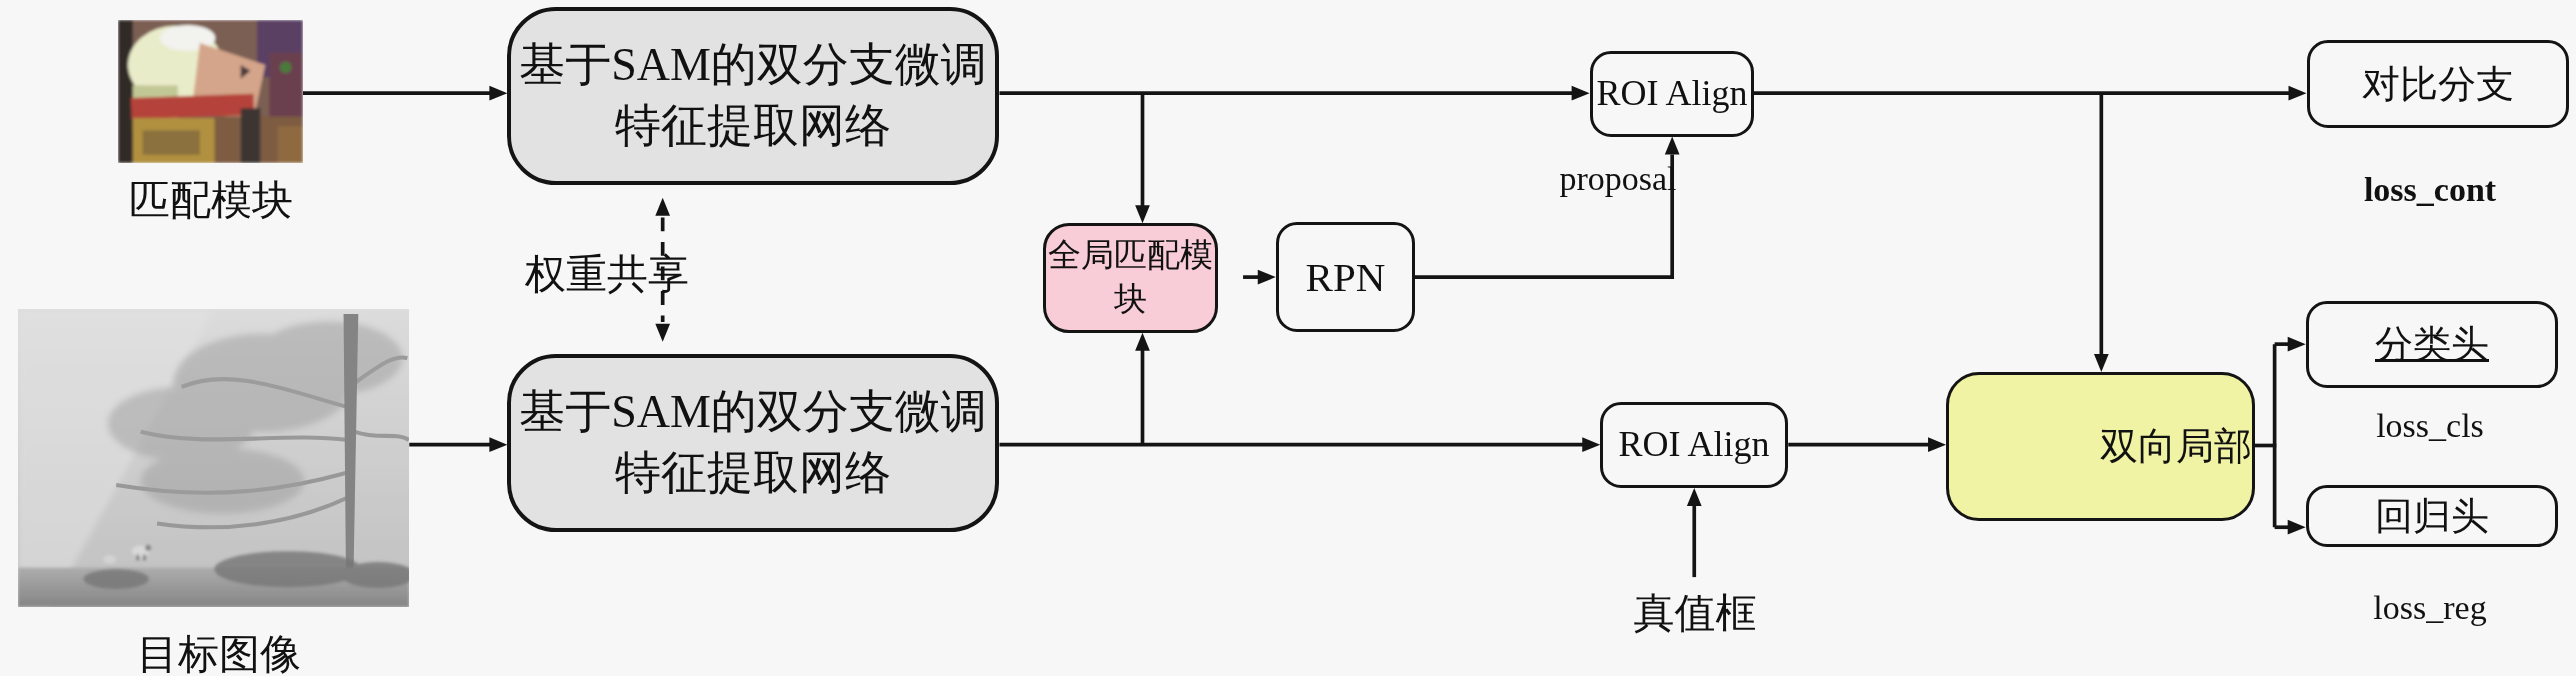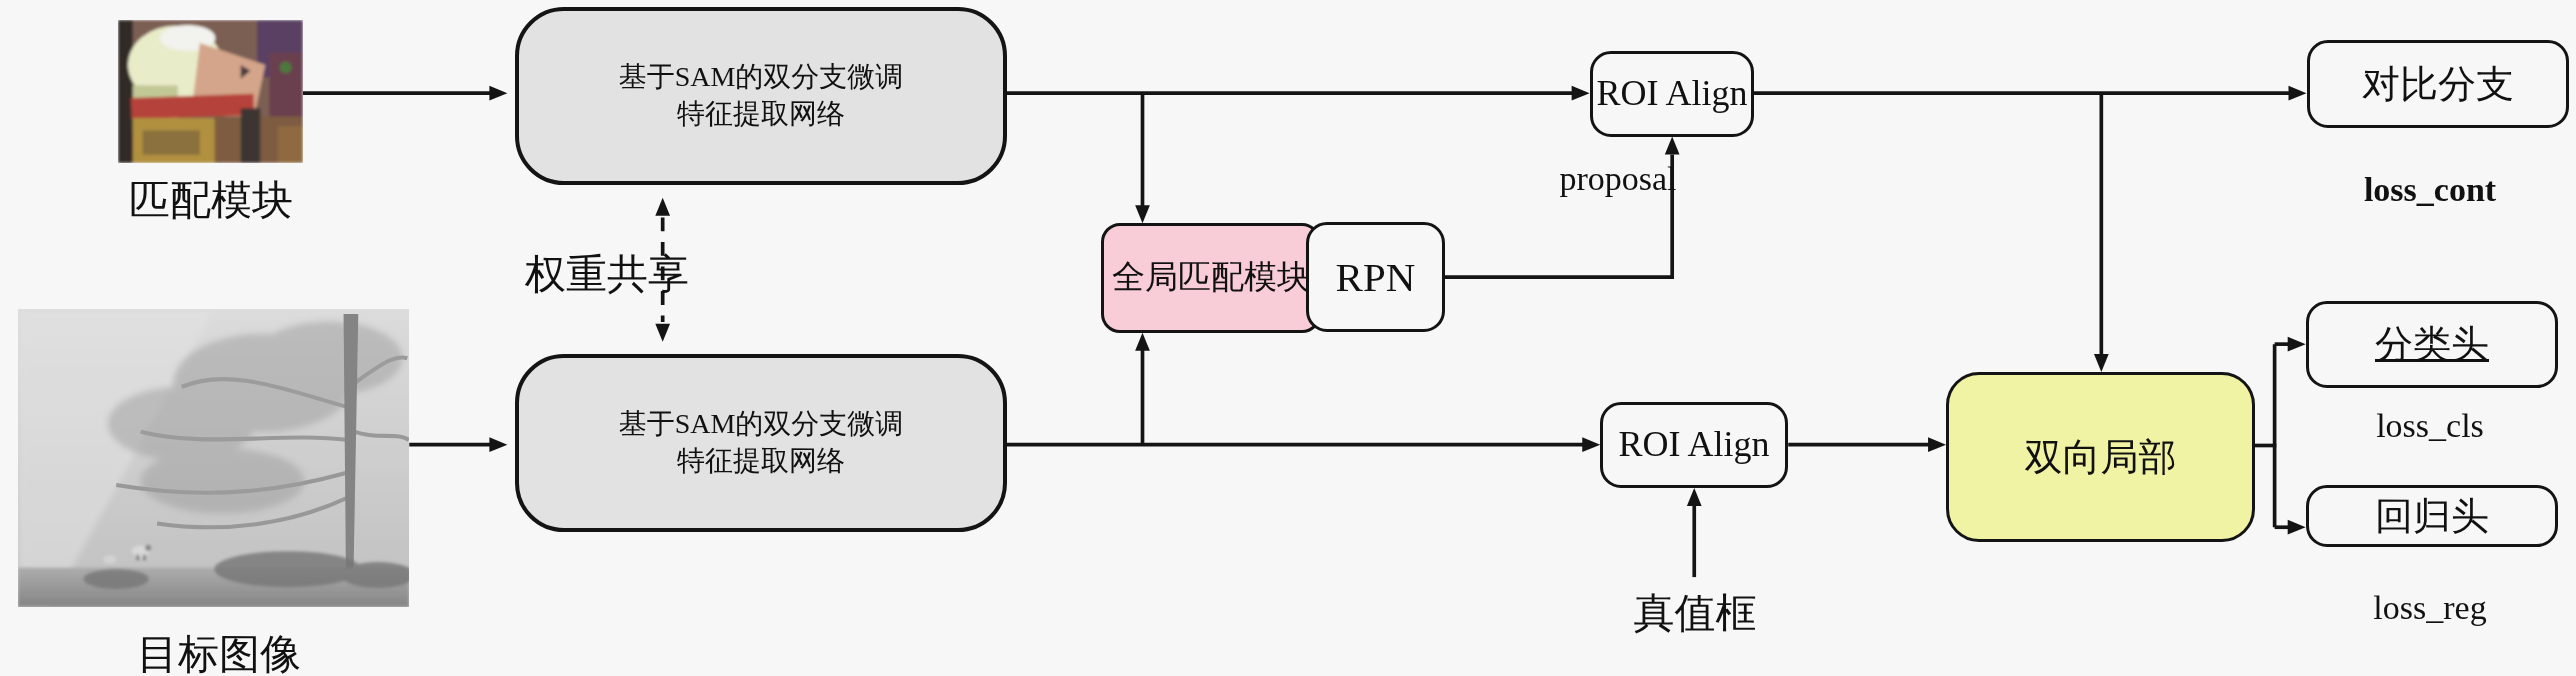--- a/index.html
+++ b/index.html
@@ -5,21 +5,21 @@
   html,body{margin:0;padding:0;background:#f7f7f7;}
   #canvas{position:relative;width:2576px;height:676px;background:var(--page_bg,#f7f7f7);overflow:hidden;
           font-family:"Liberation Serif","DejaVu Serif",serif;color:#111;}
   .edges{position:absolute;left:0;top:0;width:2576px;height:676px;}
   .edge{stroke:var(--line,#111);stroke-width:4.5;fill:none;}
   .edge--dashed{stroke-dasharray:17 13;}
   .arrowhead{fill:var(--line,#111);stroke:none;}
   .box{position:absolute;box-sizing:border-box;border:3.3px solid var(--line,#111);
        display:flex;flex-direction:column;align-items:center;justify-content:center;
        text-align:center;line-height:1.32;}
-  .box--gray{background:var(--box_gray,#e2e2e2);border-width:4.1px;border-radius:49px;font-size:28px;margin-left:8px;}
+  .box--gray{background:var(--box_gray,#e2e2e2);border-width:4.1px;border-radius:49px;font-size:46px;}
   .box--pink{background:var(--box_pink,#f9cdd7);border-radius:26px;font-size:33px;}
   .box--yellow{background:var(--box_yellow,#f1f3a4);border-radius:33px;font-size:38px;}
   .box--plain{background:var(--box_plain,#f7f7f7);border-radius:21px;font-size:38px;}
   .box--latin{font-size:41px;}
   .lbl{position:absolute;transform:translateX(-50%);white-space:nowrap;font-size:41px;}
   .lbl--latin{font-size:34px;}
   .photo{position:absolute;line-height:0;}
   .photo svg{display:block;}
 </style>
 </head>
@@ -162,37 +162,37 @@
   <div class="box box--gray" style="left:507px;top:6.5px;width:492px;height:178px;">
     <span>基于SAM的双分支微调</span>
     <span>特征提取网络</span>
   </div>
   <div class="box box--gray" style="left:507px;top:354px;width:492px;height:178px;">
     <span>基于SAM的双分支微调</span>
     <span>特征提取网络</span>
   </div>
   <div class="lbl" style="left:566px;top:247px;margin-left:41px;">权重共享</div>
 
-  <div class="box box--pink" style="left:1101px;top:223px;width:220px;height:110px;border-radius:19px;">
+  <div class="box box--pink" style="left:1043px;top:223px;width:175px;height:110px;">
     <span>全局匹配模块</span>
   </div>
-  <div class="box box--plain box--latin" style="left:1276px;top:222px;width:139px;height:110px;margin-left:30px;">
+  <div class="box box--plain box--latin" style="left:1276px;top:222px;width:139px;height:110px;">
     <span>RPN</span>
   </div>
   <div class="lbl lbl--latin" style="left:1618px;top:160px;">proposal</div>
 
   <div class="box box--plain" style="left:1590px;top:51px;width:164px;height:86px;font-size:36px;">
     <span>ROI Align</span>
   </div>
   <div class="box box--plain" style="left:1600px;top:402px;width:188px;height:86px;font-size:36px;">
     <span>ROI Align</span>
   </div>
   <div class="lbl" style="left:1695px;top:586px;">真值框</div>
 
-  <div class="box box--yellow" style="left:1946px;top:372px;width:309px;height:170px;">
+  <div class="box box--yellow" style="left:1946px;top:372px;width:309px;height:149px;align-items:flex-end;">
     <span>双向局部</span>
   </div>
 
   <div class="box box--plain" style="left:2307px;top:40px;width:262px;height:88px;">
     <span>对比分支</span>
   </div>
   <div class="lbl lbl--latin" style="left:2430px;top:171px;font-weight:bold;">loss_cont</div>
 
   <div class="box box--plain" style="left:2306px;top:301px;width:252px;height:87px;text-decoration:underline;">
     <span>分类头</span>

